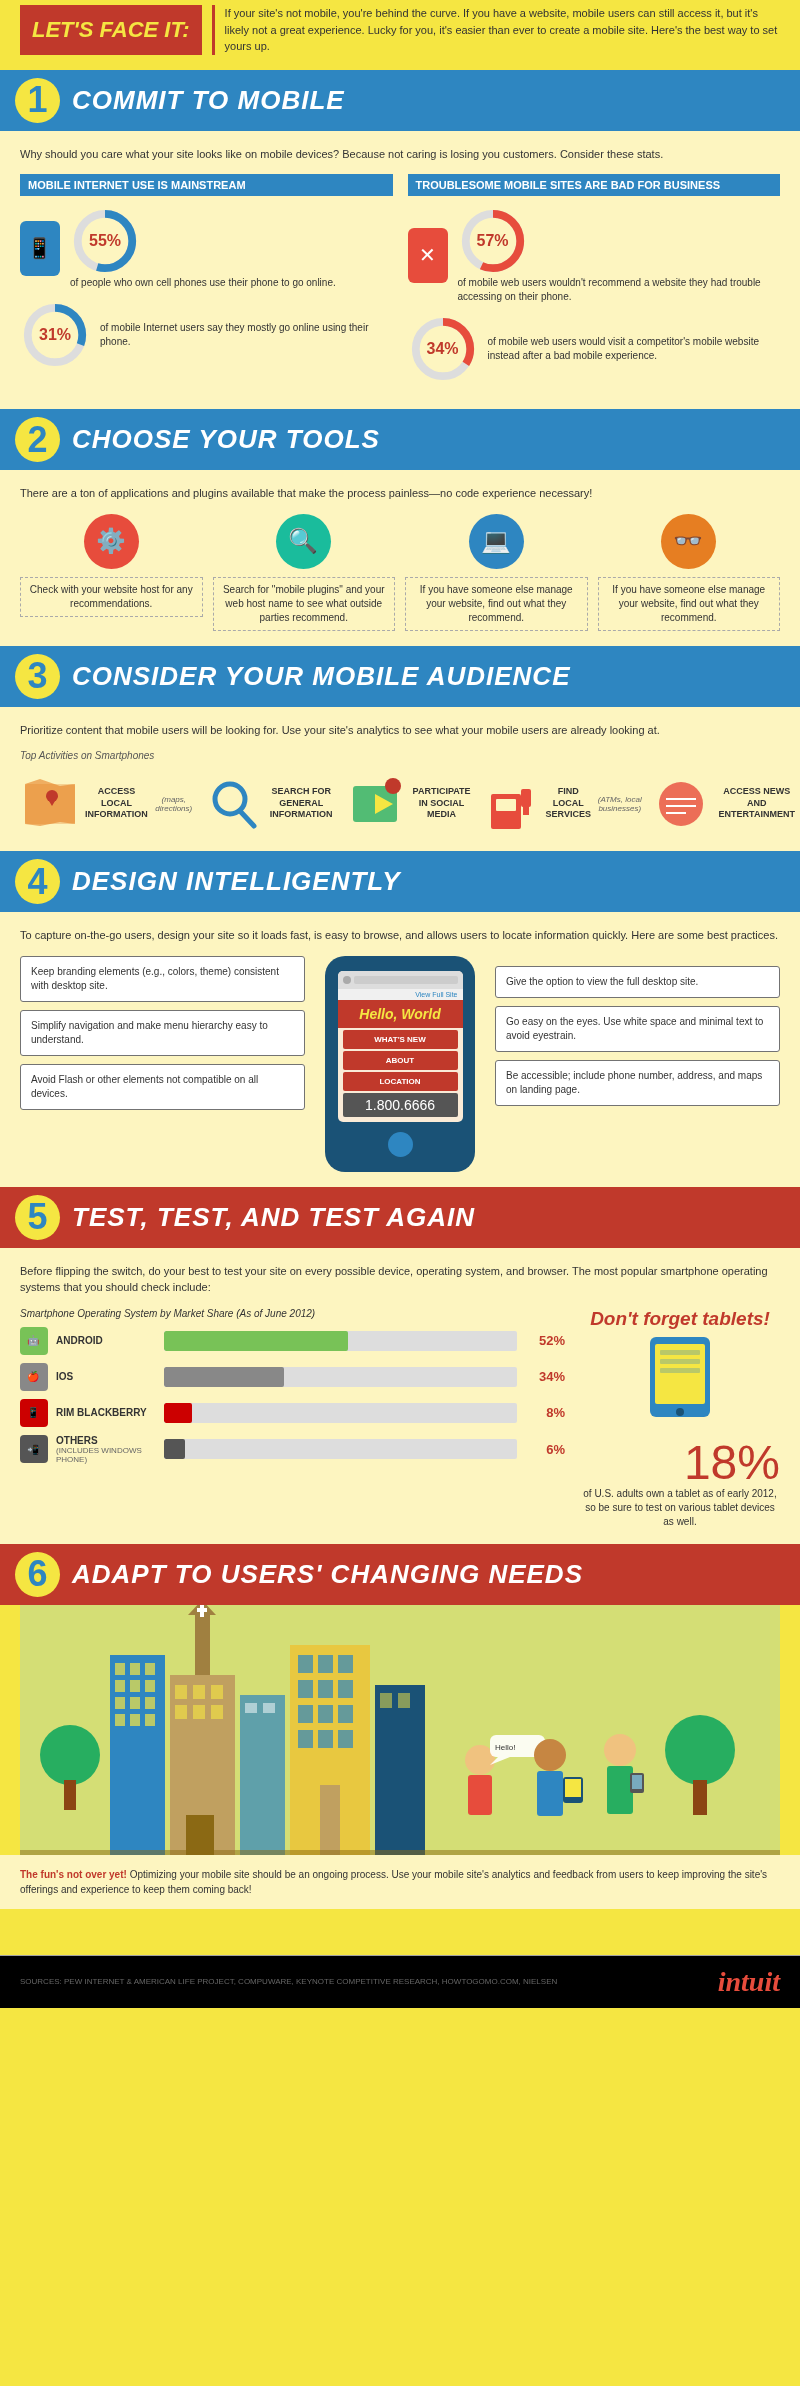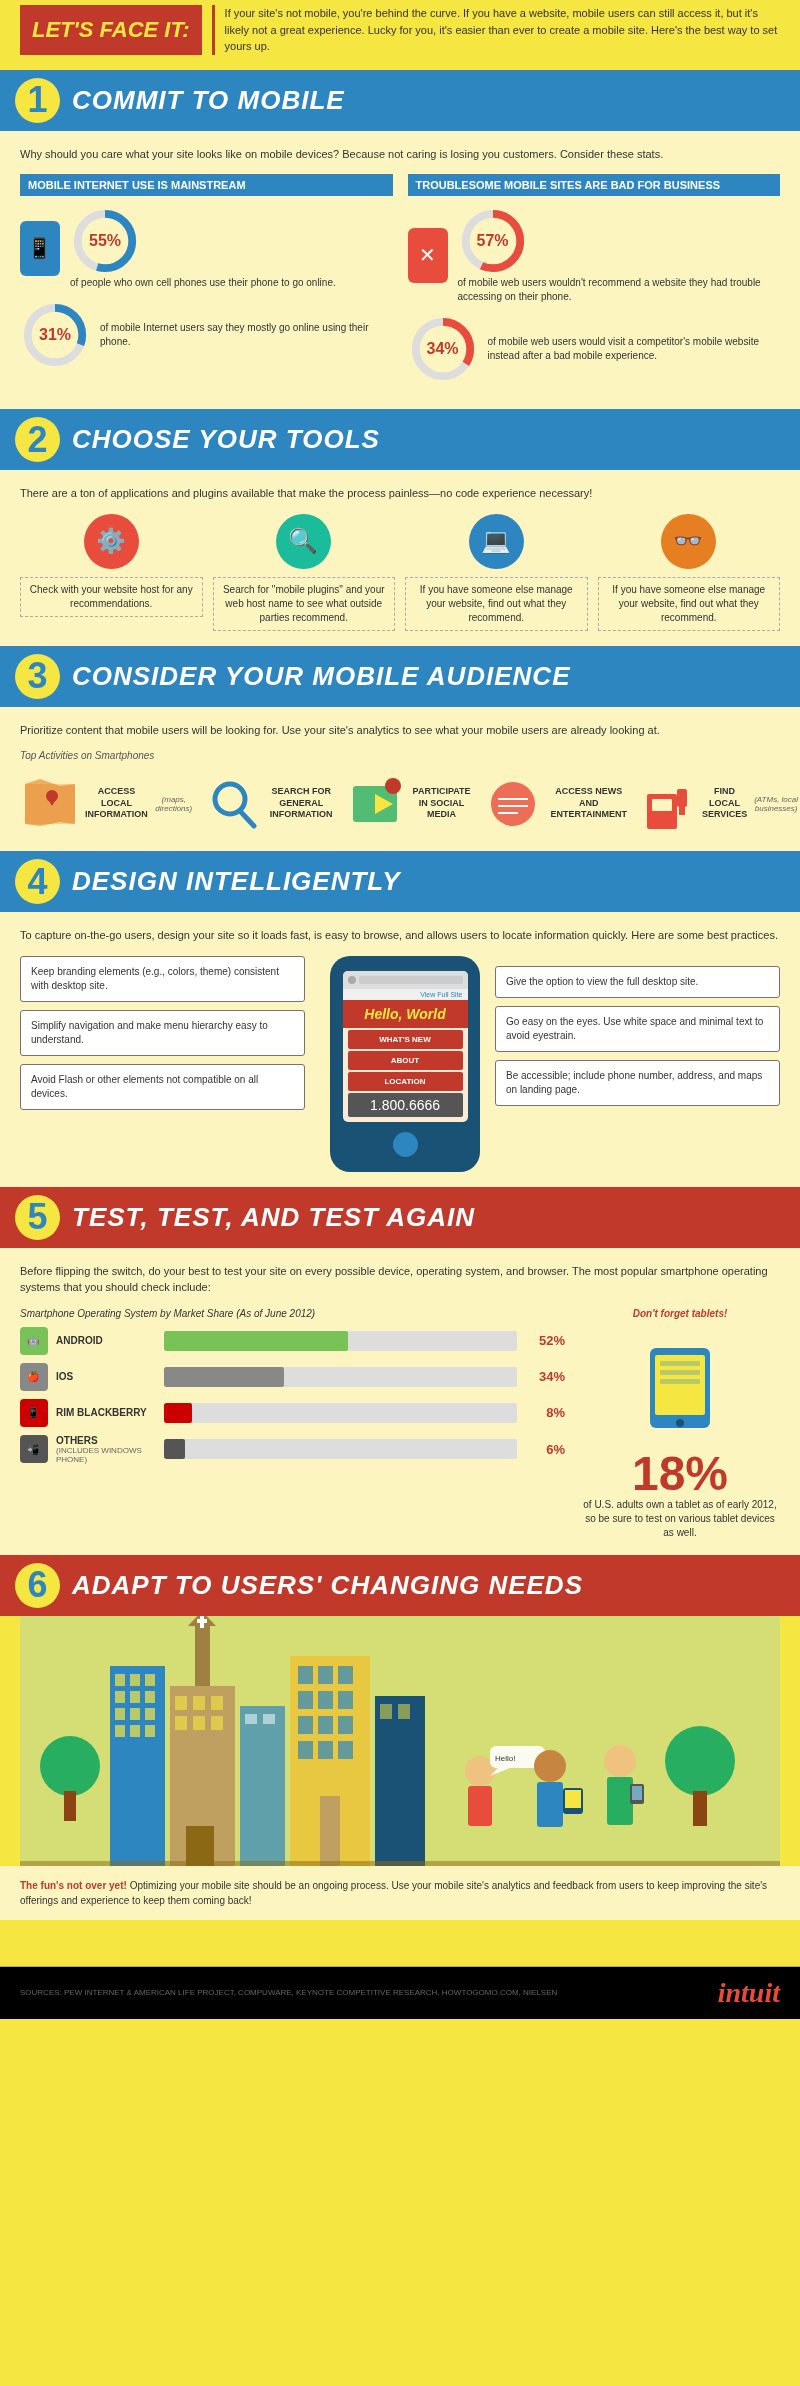--- a/index.html
+++ b/index.html
@@ -312,21 +312,21 @@
       font-size: 10px;
       color: #333;
       line-height: 1.4;
       border-radius: 3px;
     }
     .s4-phone-container {
       width: 160px;
       flex-shrink: 0;
       display: flex;
       flex-direction: column;
-      align-items: flex-end;
+      align-items: center;
     }
     .mock-phone {
       width: 150px;
       background: #1a5276;
       border-radius: 20px;
       padding: 15px 10px;
       display: flex;
       flex-direction: column;
       align-items: center;
       gap: 5px;
@@ -450,35 +450,36 @@
       gap: 15px;
     }
     .s5-left { flex: 1; }
     .s5-right {
       width: 200px;
       flex-shrink: 0;
       text-align: center;
     }
     .s5-tablets-title {
       color: #c0392b;
-      font-size: 10px;
+      font-size: 19px;
       font-weight: 900;
       font-style: italic;
-      margin-bottom: 24px;
+      margin-bottom: 2px;
     }
     .s5-tablet-icon {
       font-size: 50px;
       color: #2e86c1;
       margin-bottom: 5px;
     }
     .s5-18pct {
       font-size: 48px;
-      font-weight: 700;
+      font-weight: 400;
       color: #c0392b;
       line-height: 1;
+      text-align: right;
     }
     .s5-tablet-text {
       font-size: 10px;
       color: #333;
       line-height: 1.4;
     }
     .s5-android-icon { background: #78c257; }
     .s5-ios-icon { background: #888; }
     .s5-bb-icon { background: #cc0000; }
     .s5-others-icon { background: #555; }
@@ -697,40 +698,40 @@
             <polygon points="30,20 48,30 30,40" fill="#f5e642"></polygon>
             <circle cx="48" cy="12" r="8" fill="#c0392b"></circle>
           </svg>
         </div>
         <div class="s3-label">PARTICIPATE<br>IN SOCIAL<br>MEDIA</div>
         <div class="s3-sublabel"></div>
       </div>
       <div class="s3-activity">
         <div class="s3-icon">
           <svg width="60" height="60" viewBox="0 0 60 60">
+            <rect x="10" y="20" width="30" height="35" rx="2" fill="#e74c3c"></rect>
+            <rect x="15" y="25" width="20" height="12" rx="1" fill="#fdf5c0"></rect>
+            <rect x="40" y="15" width="10" height="18" rx="2" fill="#e74c3c"></rect>
+            <rect x="42" y="33" width="6" height="8" fill="#e74c3c"></rect>
+          </svg>
+        </div>
+        <div class="s3-label">FIND LOCAL<br>SERVICES</div>
+        <div class="s3-sublabel">(ATMs, local businesses)</div>
+      </div>
+      <div class="s3-activity">
+        <div class="s3-icon">
+          <svg width="60" height="60" viewBox="0 0 60 60">
             <circle cx="30" cy="30" r="22" fill="#e74c3c" opacity="0.8"></circle>
             <line x1="15" y1="25" x2="45" y2="25" stroke="white" stroke-width="2"></line>
             <line x1="15" y1="32" x2="45" y2="32" stroke="white" stroke-width="2"></line>
             <line x1="15" y1="39" x2="35" y2="39" stroke="white" stroke-width="2"></line>
           </svg>
         </div>
         <div class="s3-label">ACCESS NEWS<br>AND<br>ENTERTAINMENT</div>
         <div class="s3-sublabel"></div>
-      </div>
-      <div class="s3-activity">
-        <div class="s3-icon">
-          <svg width="60" height="60" viewBox="0 0 60 60">
-            <rect x="10" y="20" width="30" height="35" rx="2" fill="#e74c3c"></rect>
-            <rect x="15" y="25" width="20" height="12" rx="1" fill="#fdf5c0"></rect>
-            <rect x="40" y="15" width="10" height="18" rx="2" fill="#e74c3c"></rect>
-            <rect x="42" y="33" width="6" height="8" fill="#e74c3c"></rect>
-          </svg>
-        </div>
-        <div class="s3-label">FIND LOCAL<br>SERVICES</div>
-        <div class="s3-sublabel">(ATMs, local businesses)</div>
       </div>
     </div>
   </div>
 </div>
 
 <div class="section-wrapper">
   <div class="section-header">
     <div class="section-number">4</div>
     <div class="section-title">DESIGN INTELLIGENTLY</div>
   </div>

